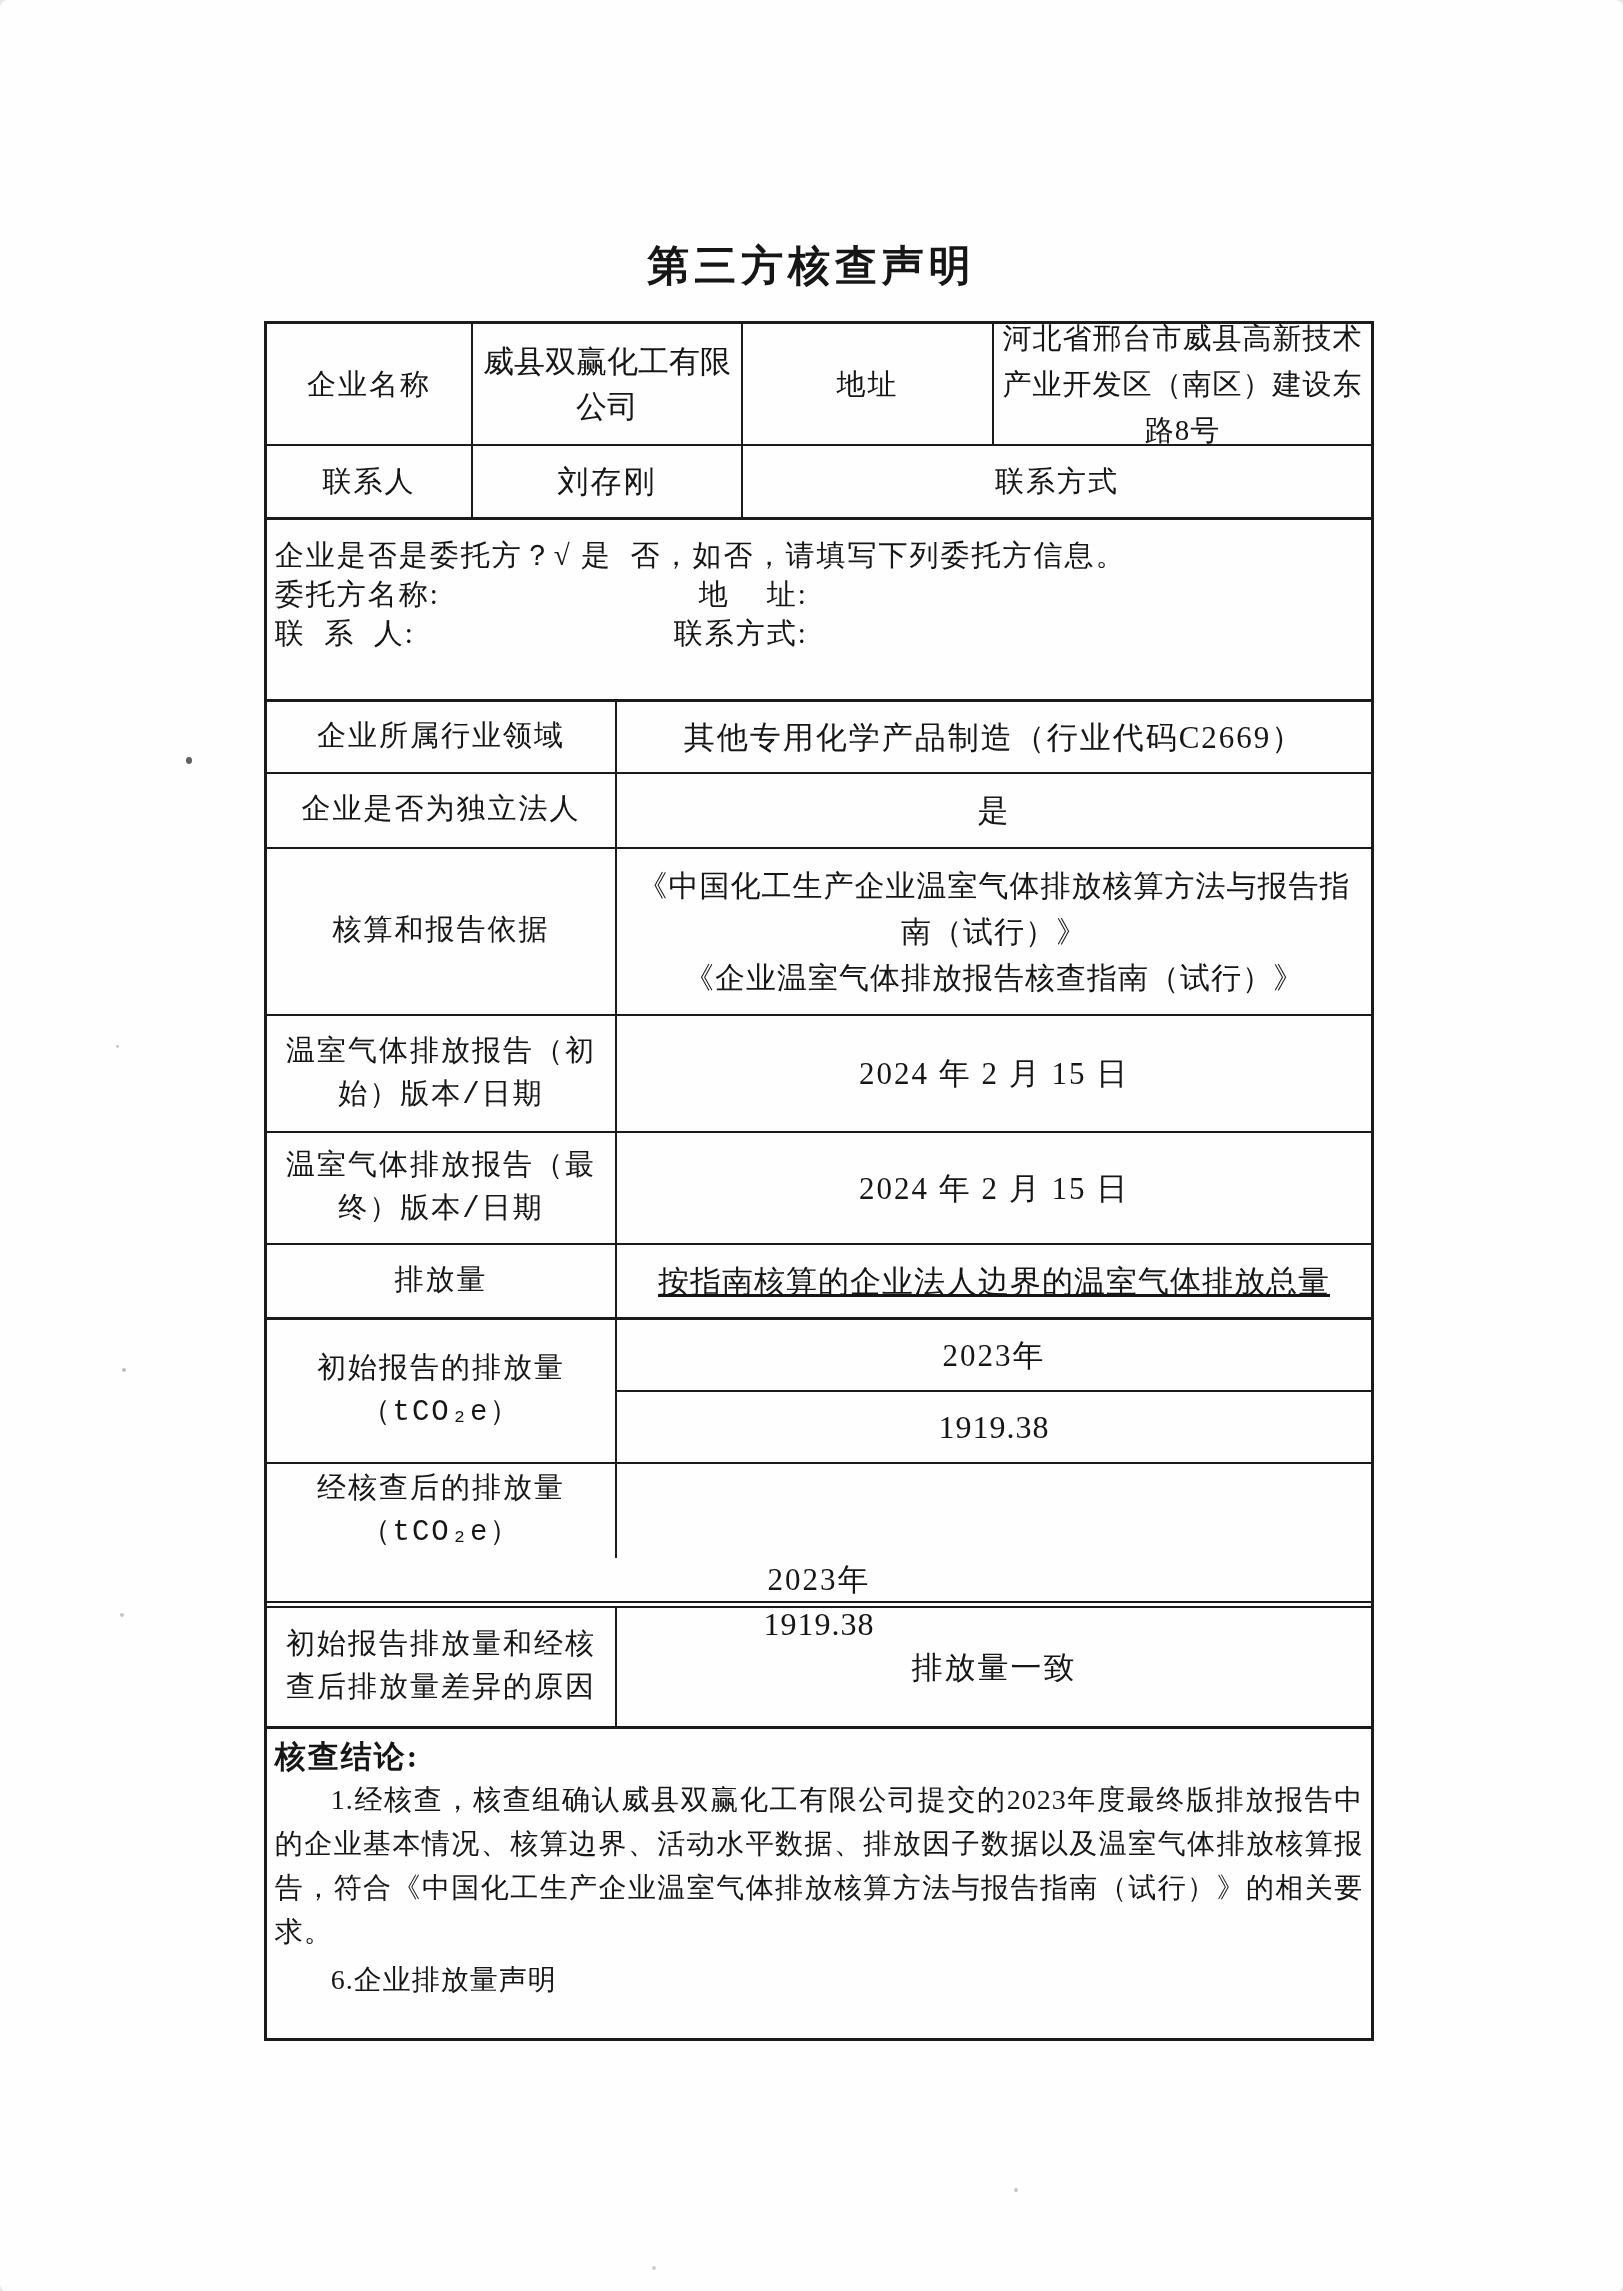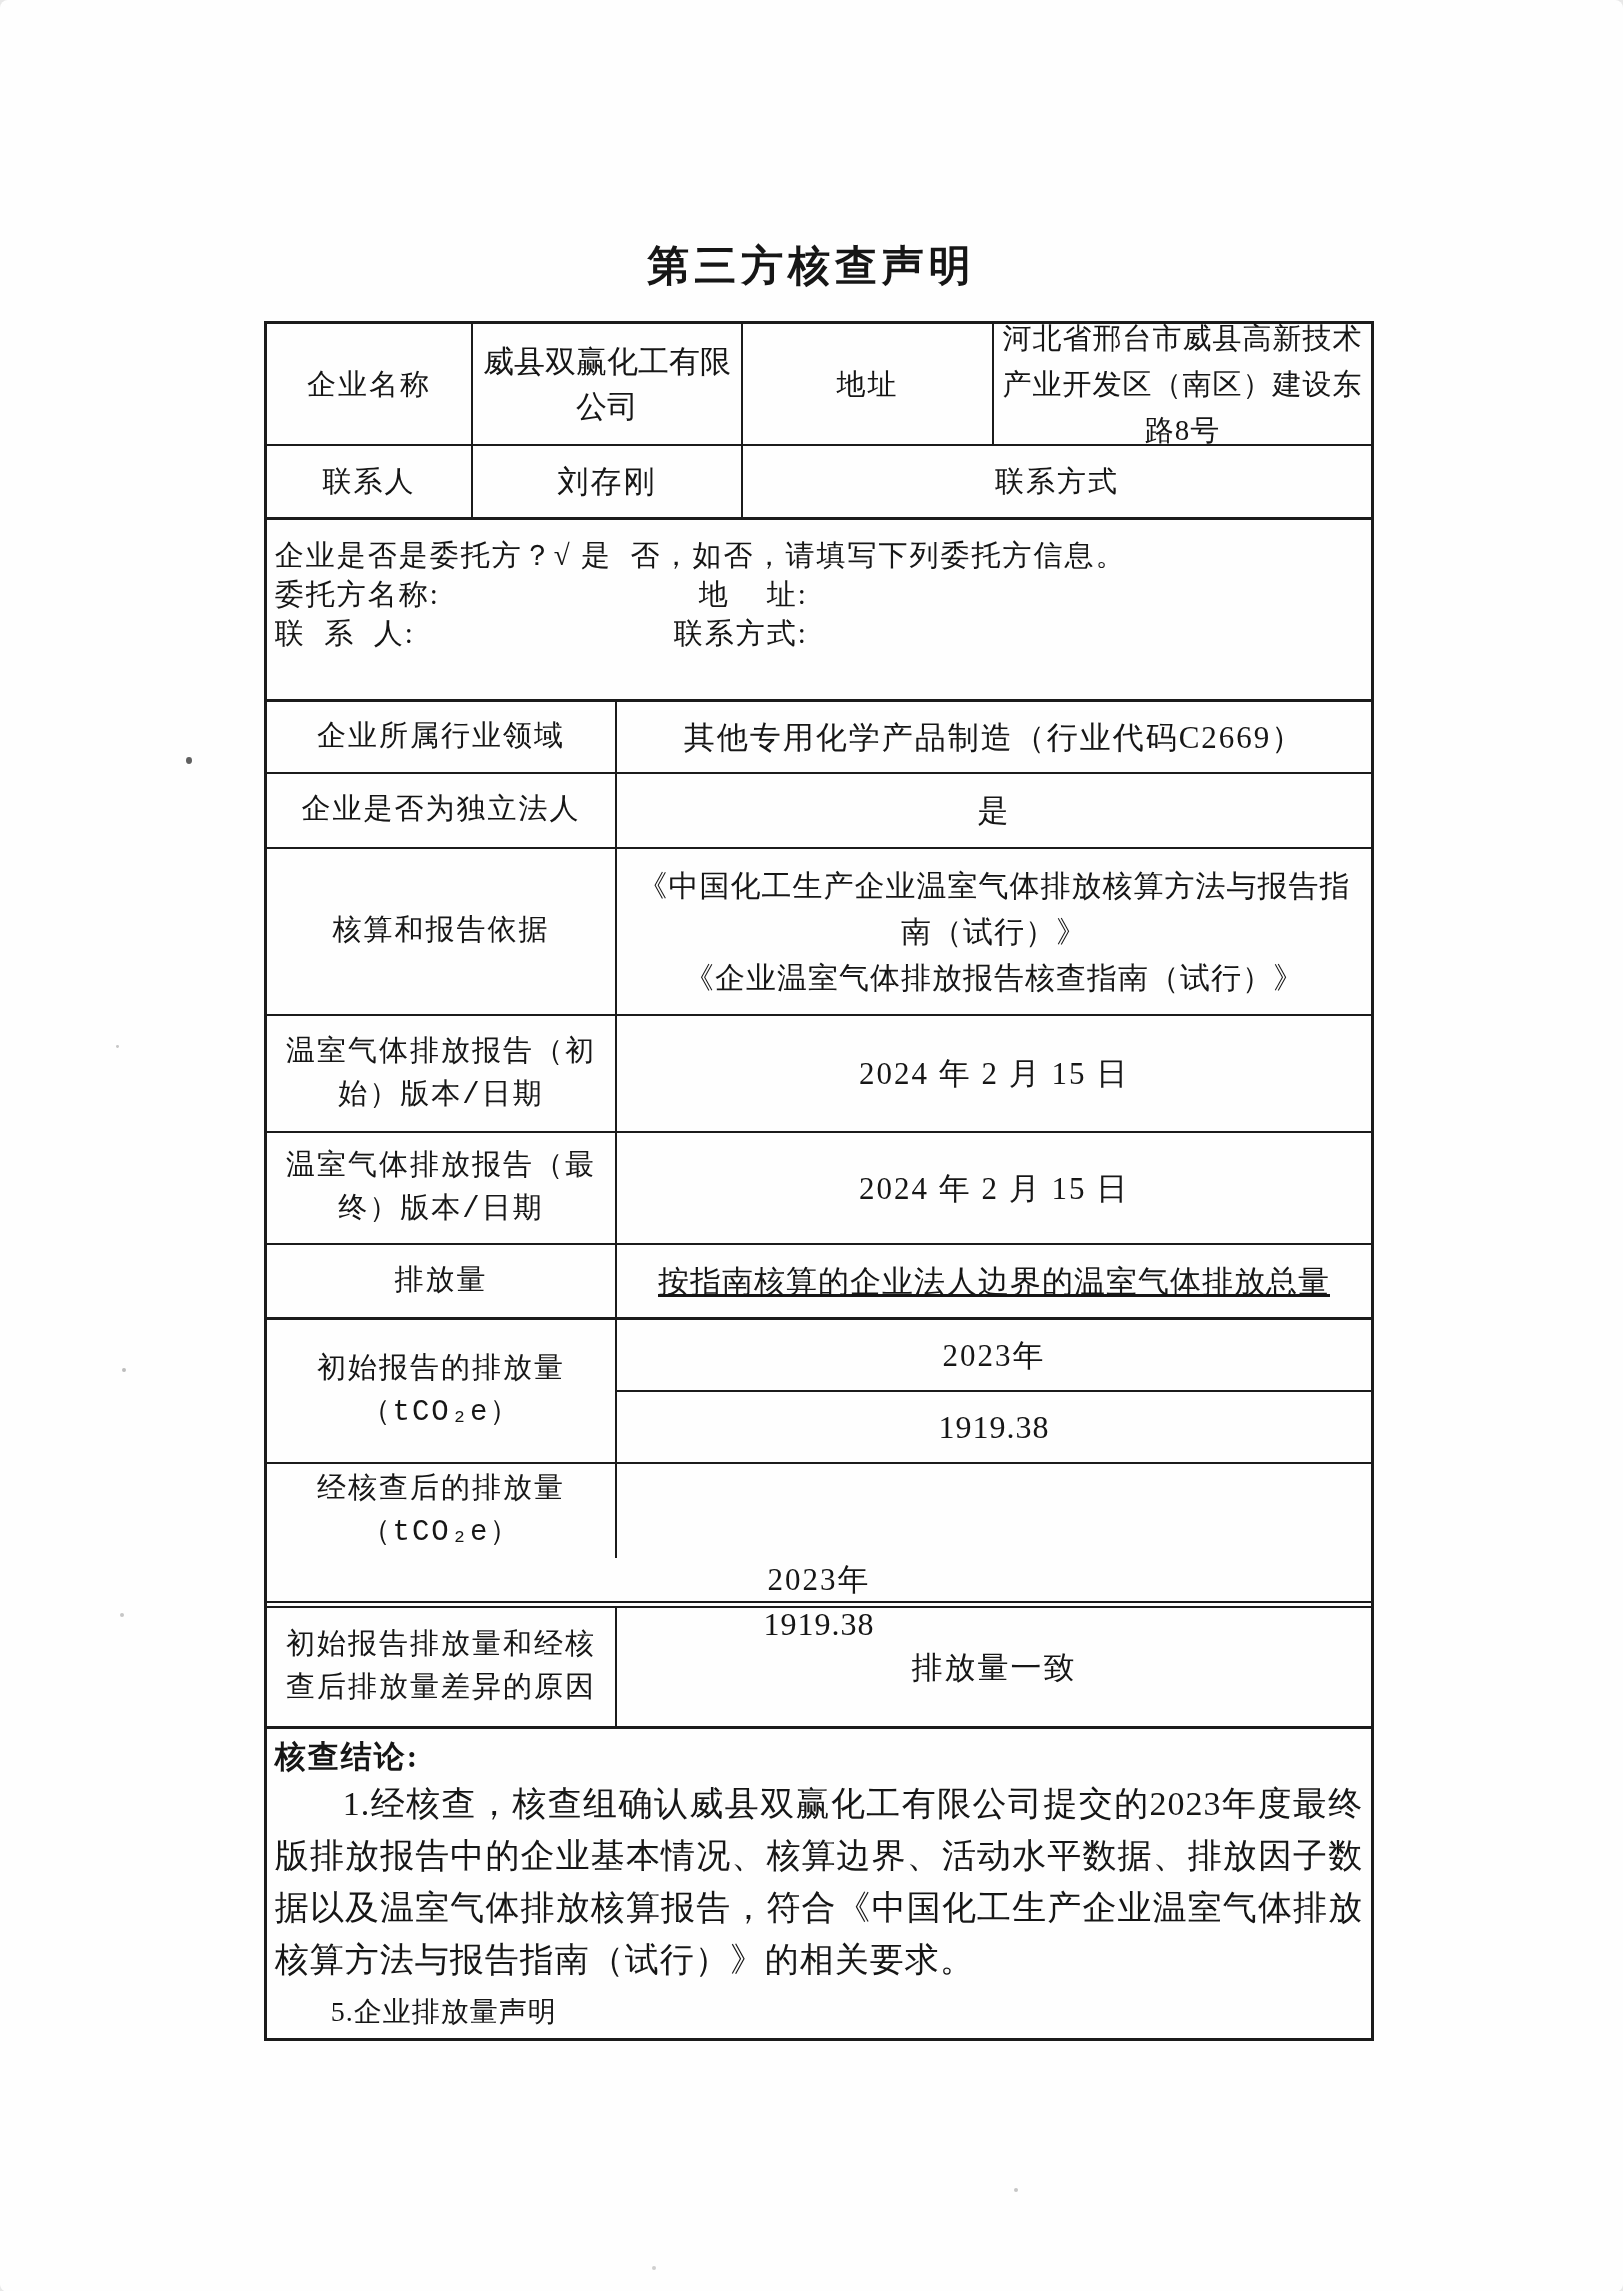--- a/index.html
+++ b/index.html
@@ -64,21 +64,21 @@
   .conclusion{
     box-sizing:border-box;
     padding:5.9px 7.8px 0 7.8px;
     text-align:left;
   }
   .conclusion-heading{
     font-size:31px;font-weight:bold;line-height:43px;letter-spacing:2px;
   }
   .conclusion-p1{
     margin:0;
-    font-size:34px;line-height:52px;
+    font-size:28px;line-height:44px;
     text-align:justify;text-justify:inter-character;
     text-indent:2em;
     letter-spacing:1px;
   }
   .conclusion-p2{
     margin:0;
     font-size:28px;line-height:52px;
     text-indent:2em;
     letter-spacing:1px;
   }
@@ -171,21 +171,21 @@
 
     <div class="vrow" style="height:121px;border-bottom-width:3.9px;">
       <div class="cell lab">初始报告排放量和经核查后排放量差异的原因</div>
       <div class="cell val">排放量一致</div>
     </div>
 
     <div class="vrow" style="height:309px;">
       <div class="cell conclusion" style="align-items:stretch;justify-content:flex-start;text-align:left;letter-spacing:normal;">
         <div class="conclusion-heading">核查结论:</div>
         <p class="conclusion-p1">1.经核查，核查组确认威县双赢化工有限公司提交的2023年度最终版排放报告中的企业基本情况、核算边界、活动水平数据、排放因子数据以及温室气体排放核算报告，符合《中国化工生产企业温室气体排放核算方法与报告指南（试行）》的相关要求。</p>
-        <p class="conclusion-p2">5.企业排放量声明</p>
+        <p class="conclusion-p2">6.企业排放量声明</p>
       </div>
     </div>
 
   </div>
 
   <div class="speck" style="left:186px;top:757px;width:5.9px;height:6.9px;opacity:.85;"></div>
   <div class="speck" style="left:122px;top:1368px;width:3.9px;height:3.9px;opacity:.35;"></div>
   <div class="speck" style="left:120px;top:1613px;width:3.9px;height:3.9px;opacity:.3;"></div>
   <div class="speck" style="left:116px;top:1045px;width:2.9px;height:2.9px;opacity:.3;"></div>
   <div class="speck" style="left:1014px;top:2188px;width:3.9px;height:3.9px;opacity:.3;"></div>

